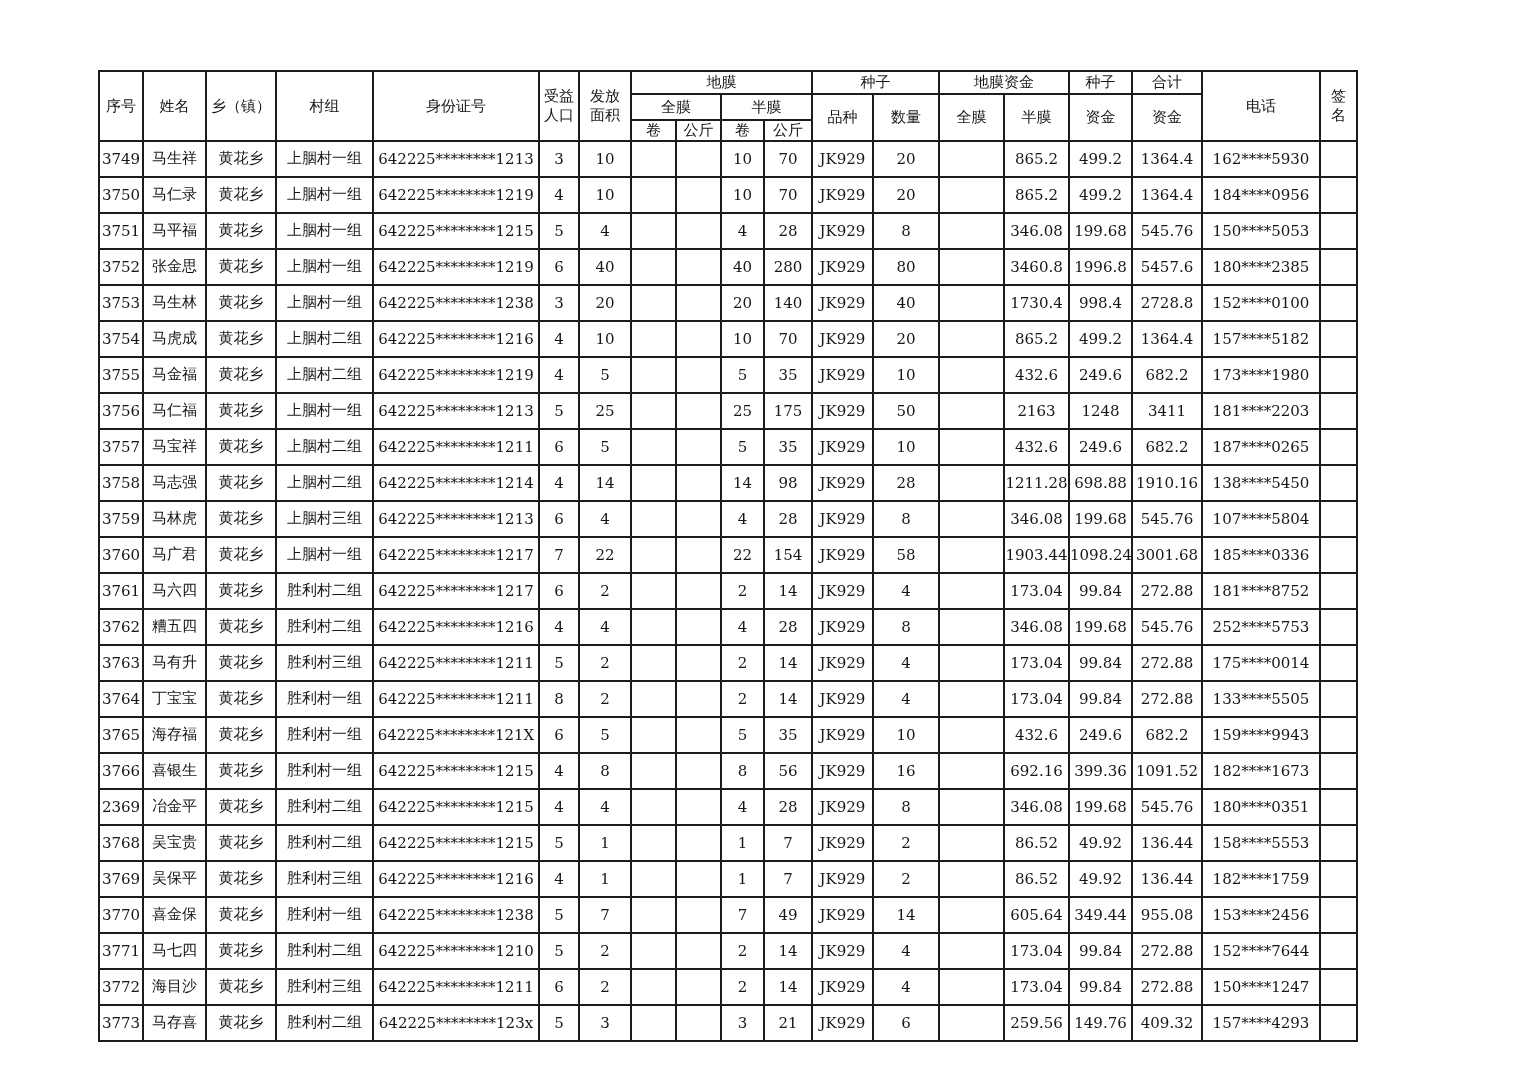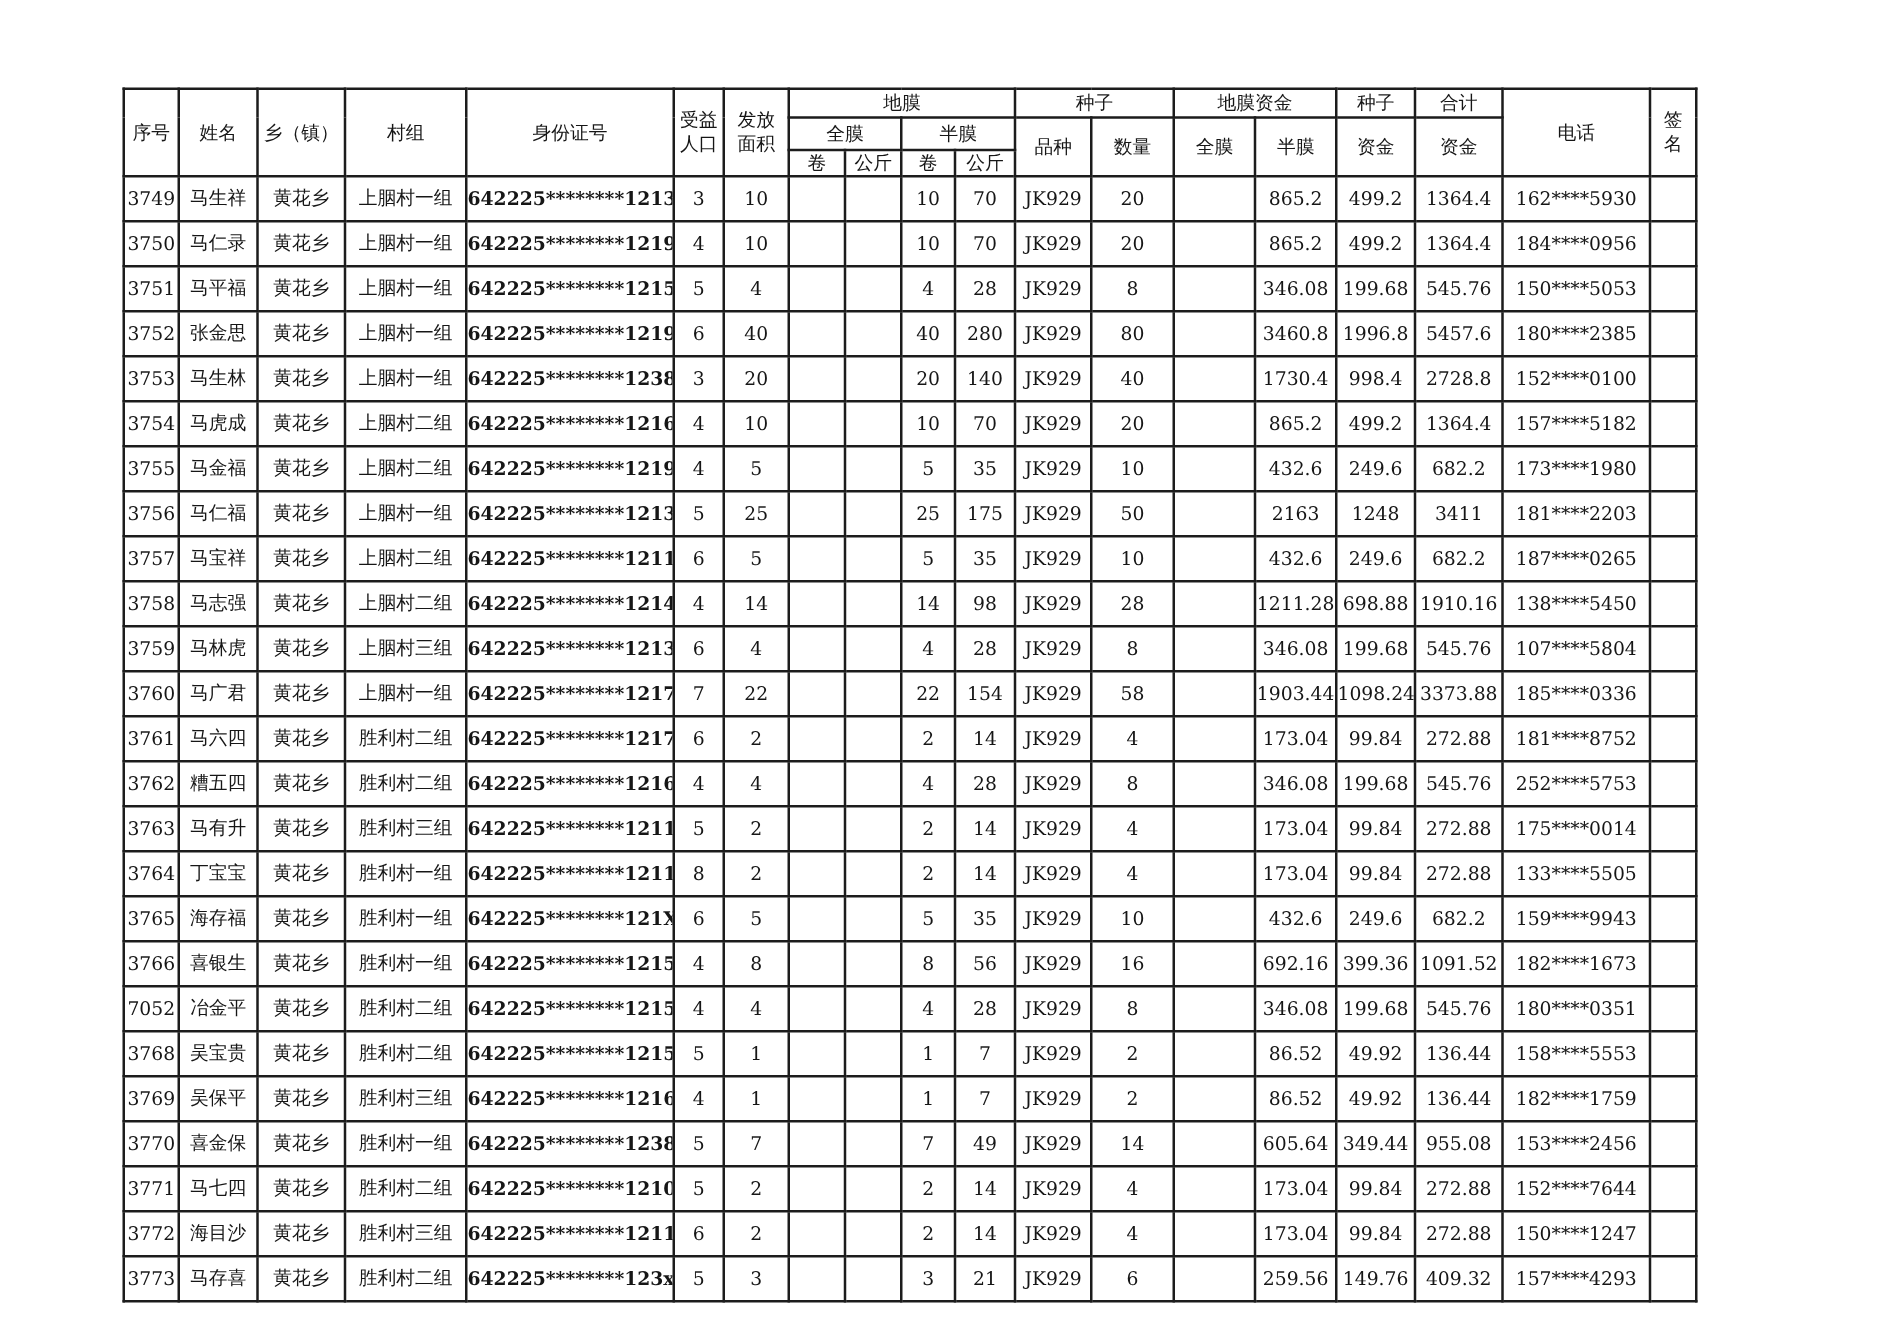--- a/index.html
+++ b/index.html
@@ -12,21 +12,21 @@
   table{border-collapse:collapse;table-layout:fixed;width:1258px;}
   th,td{
     border:2px solid #1c1c1c;text-align:center;vertical-align:middle;
     padding:0;overflow:hidden;font-weight:normal;
   }
   thead th{font-size:15px;line-height:1.25;white-space:pre-line;}
   tr.h1 th{height:21px;}
   tr.h2 th{height:24px;}
   tr.h3 th{height:18px;}
   tbody td{height:34px;font-size:15px;}
-  td.c-id{font-size:15px;letter-spacing:0;font-weight:bold;}
+  td.c-id{font-size:15px;letter-spacing:0;}
 </style>
 </head>
 <body>
 
 <div class="sheet">
   <table>
     <colgroup>
       <col style="width:44px">
         <col style="width:63px">
         <col style="width:70px">
@@ -326,21 +326,21 @@
     <td>22</td>
     <td></td>
     <td></td>
     <td>22</td>
     <td>154</td>
     <td>JK929</td>
     <td>58</td>
     <td></td>
     <td>1903.44</td>
     <td>1098.24</td>
-    <td>3373.88</td>
+    <td>3001.68</td>
     <td>185****0336</td>
     <td></td>
   </tr>
         <tr>
     <td>3761</td>
     <td>马六四</td>
     <td>黄花乡</td>
     <td>胜利村二组</td>
     <td class="c-id">642225********1217</td>
     <td>6</td>
@@ -457,21 +457,21 @@
     <td>JK929</td>
     <td>16</td>
     <td></td>
     <td>692.16</td>
     <td>399.36</td>
     <td>1091.52</td>
     <td>182****1673</td>
     <td></td>
   </tr>
         <tr>
-    <td>7052</td>
+    <td>2369</td>
     <td>冶金平</td>
     <td>黄花乡</td>
     <td>胜利村二组</td>
     <td class="c-id">642225********1215</td>
     <td>4</td>
     <td>4</td>
     <td></td>
     <td></td>
     <td>4</td>
     <td>28</td>

